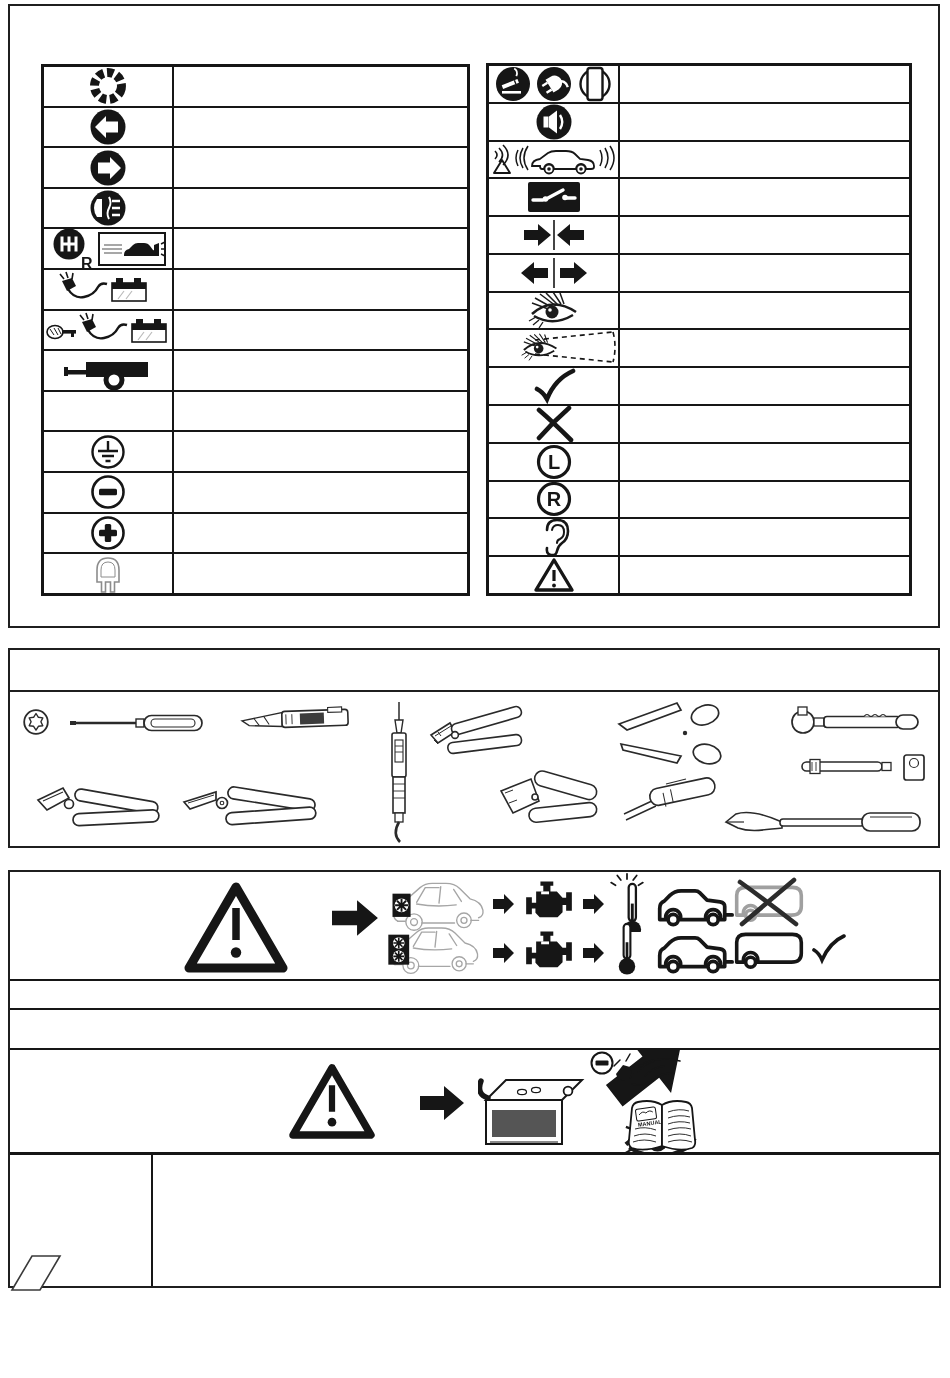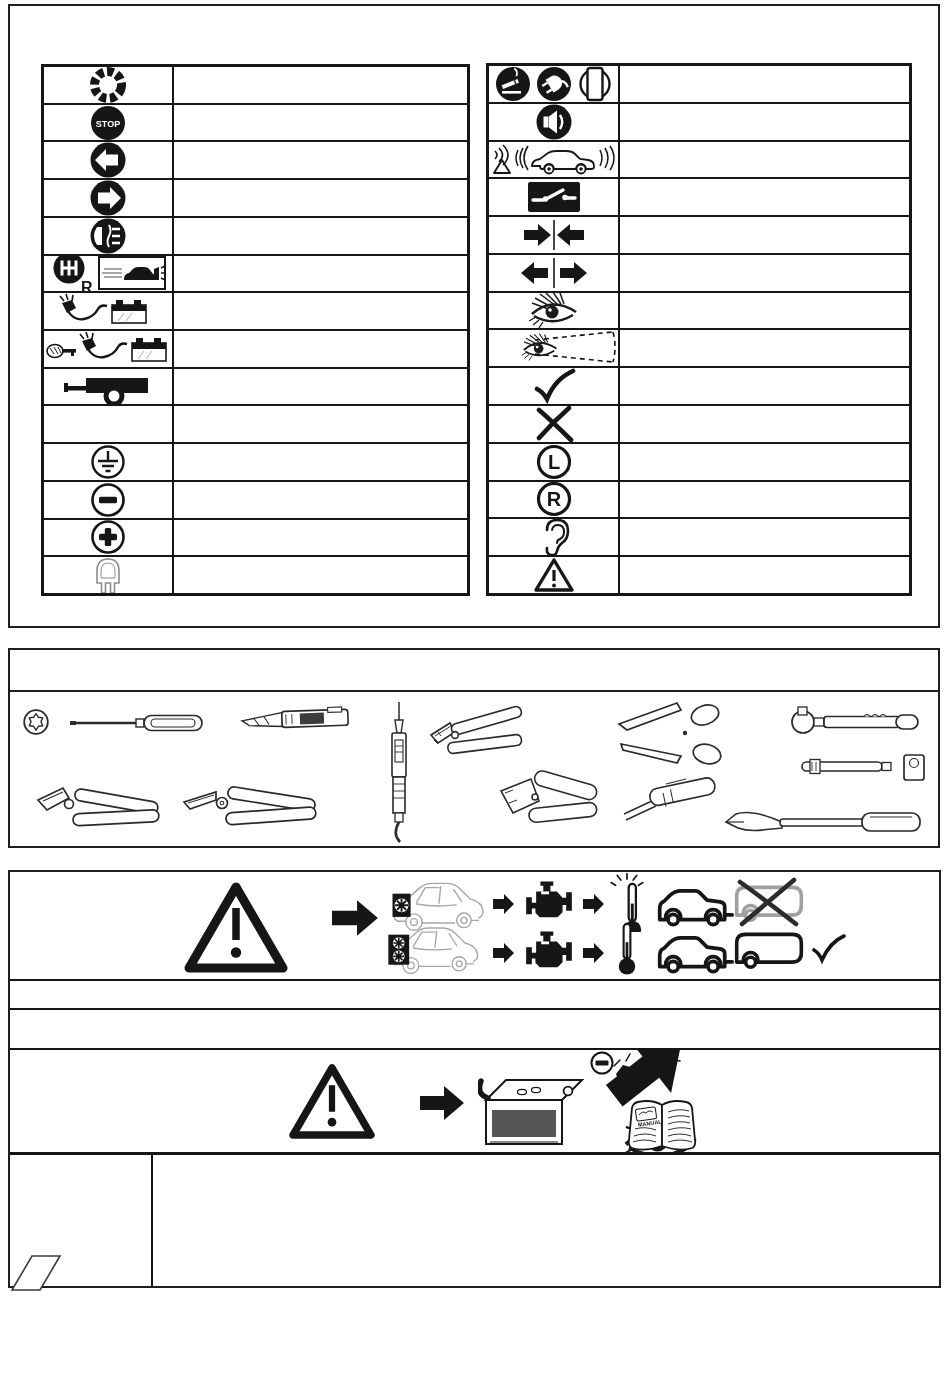--- a/index.html
+++ b/index.html
@@ -82,29 +82,20 @@
 </defs>
 </svg>
 
 <div class="frame" style="left:8px;top:4px;width:932px;height:624px"></div>
 
 <div class="tbl" style="left:41px;top:64px;width:429px;height:532px">
   <div class="trow">
     <div class="icell">
           <svg width="40" height="40" viewBox="0 0 40 40">
             <circle cx="20" cy="20" r="13.5" fill="none" stroke="#161616" stroke-width="9" stroke-dasharray="6.5 3.4" transform="rotate(12 20 20)"></circle>
-          </svg>
-        </div>
-    <div class="lcell"></div>
-  </div>
-  <div class="trow">
-    <div class="icell">
-          <svg width="38" height="38" viewBox="0 0 38 38">
-            <circle cx="19" cy="19" r="17" fill="#161616"></circle>
-            <text x="19" y="23" text-anchor="middle" font-family="Liberation Sans, sans-serif" font-size="9" font-weight="bold" fill="#fff">STOP</text>
           </svg>
         </div>
     <div class="lcell"></div>
   </div>
   <div class="trow">
     <div class="icell">
           <svg width="40" height="40" viewBox="0 0 40 40">
             <circle cx="20" cy="20" r="17.5" fill="#161616"></circle>
             <polygon fill="#fff" points="7,20 18,9 18,14.5 30,14.5 30,25.5 18,25.5 18,31"></polygon>
           </svg>

